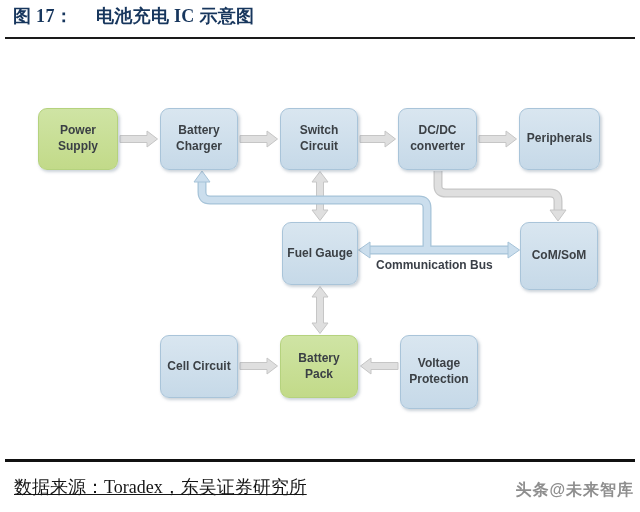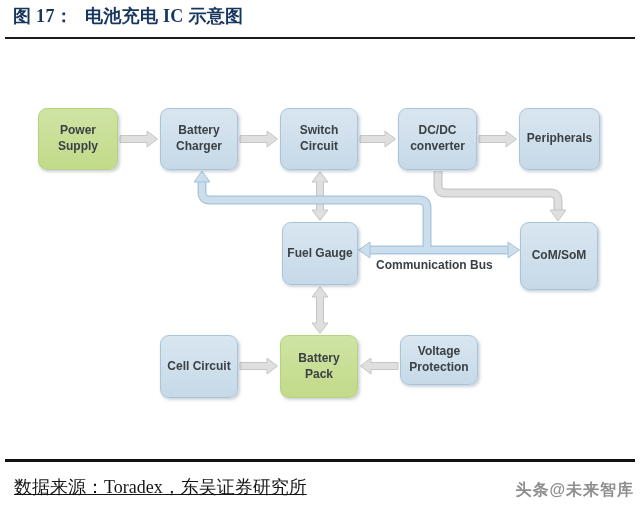--- a/index.html
+++ b/index.html
@@ -6,21 +6,21 @@
   body{
     width:640px;height:512px;position:relative;background:#ffffff;
     font-family:"Liberation Sans", sans-serif;overflow:hidden;
   }
   
   .fig-title{
     position:absolute;left:13px;top:4px;
     font-family:"Liberation Serif", serif;font-weight:bold;
     font-size:18px;color:#17365d;white-space:nowrap;letter-spacing:.3px;
   }
-  .fig-title .label{margin-right:12px;}
+  .fig-title .label{margin-right:23px;}
   .title-rule{
     position:absolute;left:5px;top:37px;width:630px;height:2px;background:#1a1a1a;
   }
   
   .diagram-svg{position:absolute;left:0;top:0;width:640px;height:512px;z-index:1;}
   .node{
     position:absolute;z-index:2;border-radius:9px;
     display:flex;align-items:center;justify-content:center;text-align:center;
     font-size:12px;font-weight:bold;color:#3b4045;line-height:1.3;
     padding:2px 4px;box-sizing:border-box;
@@ -106,21 +106,21 @@
 </div>
 <div class="node blue" style="left:520px;top:222px;width:78px;height:68px">
   <span>CoM/SoM</span>
 </div>
 <div class="node blue" style="left:160px;top:335px;width:78px;height:63px">
   <span>Cell Circuit</span>
 </div>
 <div class="node green" style="left:280px;top:335px;width:78px;height:63px">
   <span>Battery Pack</span>
 </div>
-<div class="node blue" style="left:400px;top:335px;width:78px;height:50px">
+<div class="node blue" style="left:400px;top:335px;width:78px;height:74px">
   <span>Voltage Protection</span>
 </div>
 
 <div class="bus-label">Communication Bus</div>
 
 <div class="footer-rule"></div>
 <div class="source-text">数据来源：Toradex，东吴证券研究所</div>
 <div class="watermark">头条@未来智库</div>
 
 </body></html>

